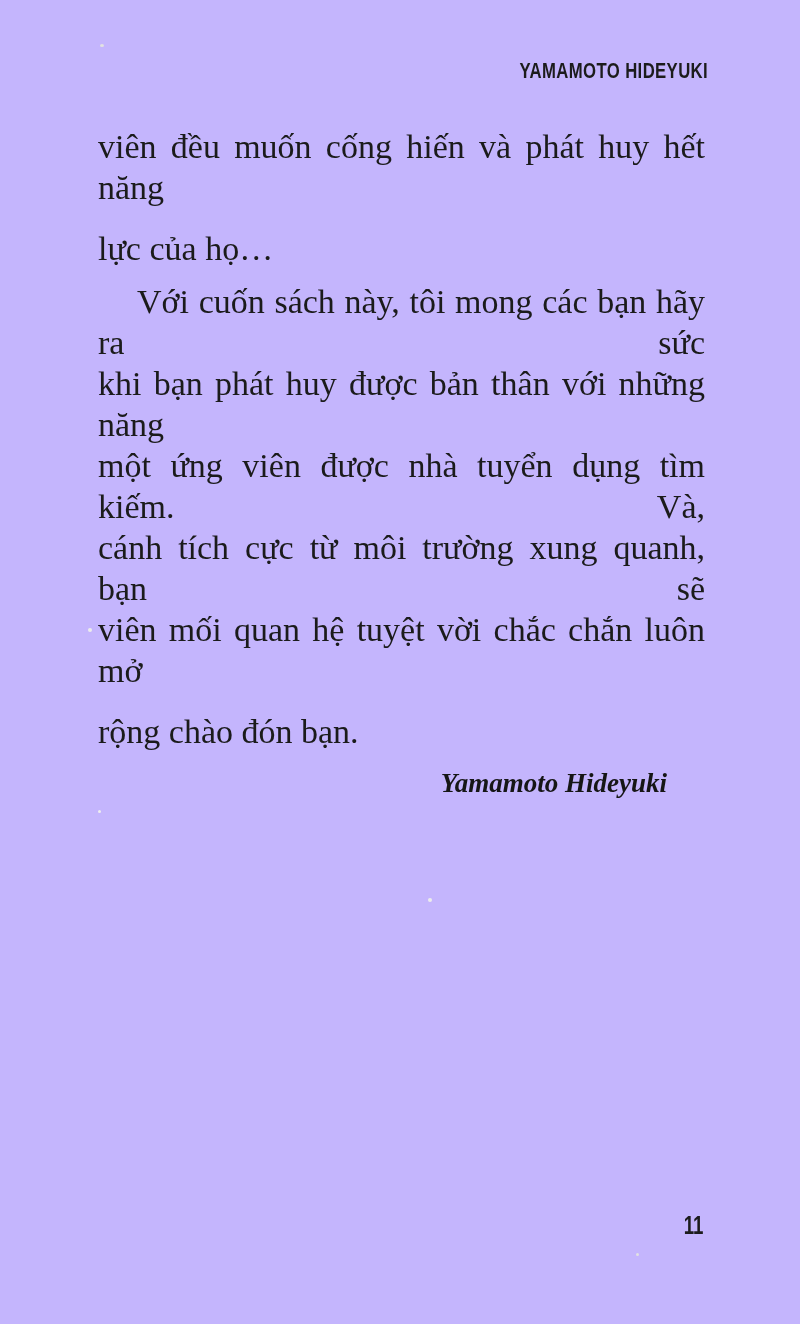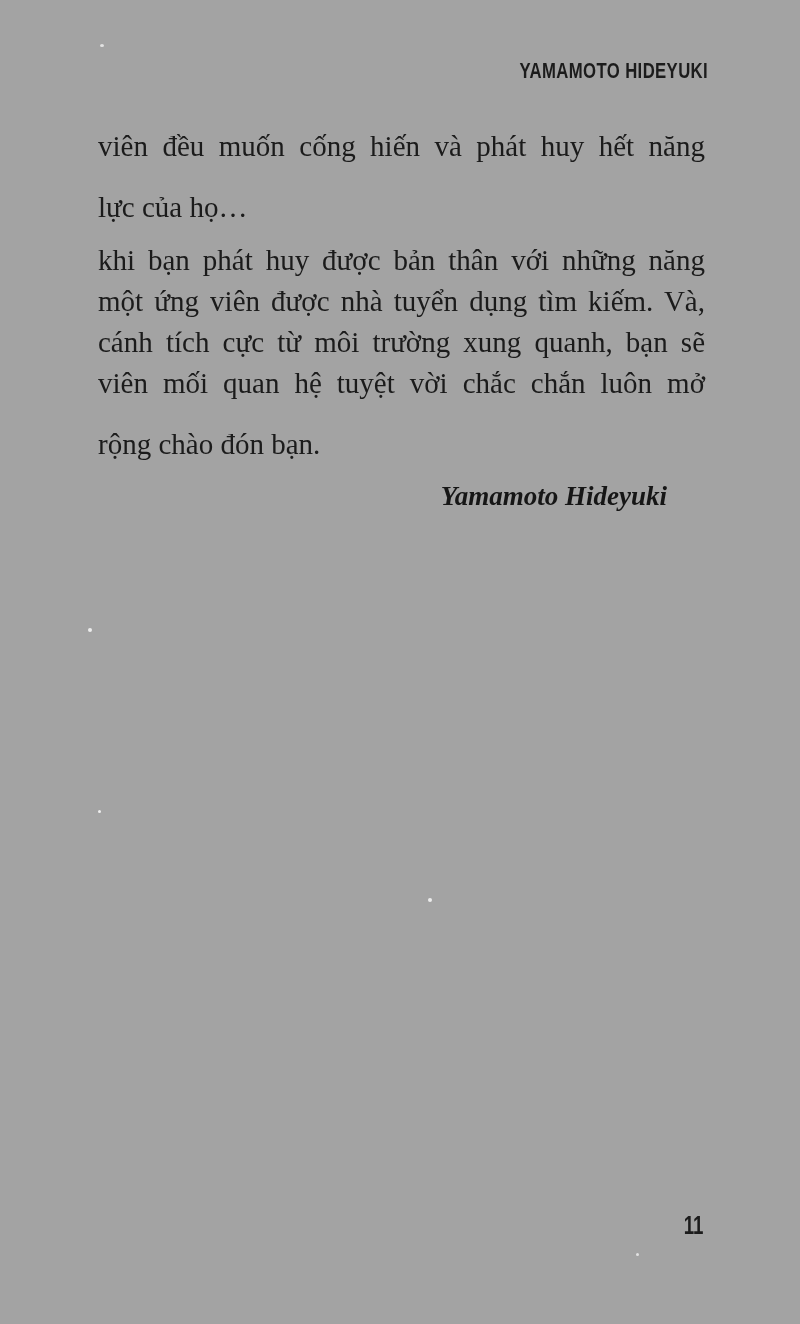--- a/index.html
+++ b/index.html
@@ -10,21 +10,21 @@
     width: 800px;
     height: 1324px;
     position: relative;
     background: #fdfdfd;
     overflow: hidden;
     font-family: "Liberation Serif", serif;
   }
   .page {
     position: absolute;
     inset: 0;
-    background: #a3a3a3;
+    background: #c4b5fd;
   }
   .running-header {
     position: absolute;
     top: 60px;
     right: 92px;
     color: #1c1c1c;
     font-family: "Liberation Sans", sans-serif;
     font-weight: 700;
     font-size: 22px;
     line-height: 22px;
@@ -34,21 +34,21 @@
     white-space: nowrap;
   }
   .content {
     position: absolute;
     left: 98px;
     top: 126px;
     width: 607px;
     color: #1b1b1b;
   }
   .line {
-    font-size: 29px;
+    font-size: 34px;
     line-height: 41px;
     text-align: justify;
     text-align-last: justify;
     white-space: normal;
   }
   .line.endline {
     text-align: left;
     text-align-last: left;
     margin-top: 20px;
   }
@@ -99,20 +99,21 @@
   <div class="running-header">YAMAMOTO HIDEYUKI</div>
 
   <div class="content">
 
     <div class="para-1">
       <div class="line">viên đều muốn cống hiến và phát huy hết năng</div>
       <div class="line endline">lực của họ…</div>
     </div>
 
     <div class="para-2">
+      <div class="line first">Với cuốn sách này, tôi mong các bạn hãy ra sức</div>
       <div class="line">khi bạn phát huy được bản thân với những năng</div>
       <div class="line">một ứng viên được nhà tuyển dụng tìm kiếm. Và,</div>
       <div class="line">cánh tích cực từ môi trường xung quanh, bạn sẽ</div>
       <div class="line">viên mối quan hệ tuyệt vời chắc chắn luôn mở</div>
       <div class="line endline">rộng chào đón bạn.</div>
     </div>
 
     <div class="signature">Yamamoto Hideyuki</div>
   </div>
 

